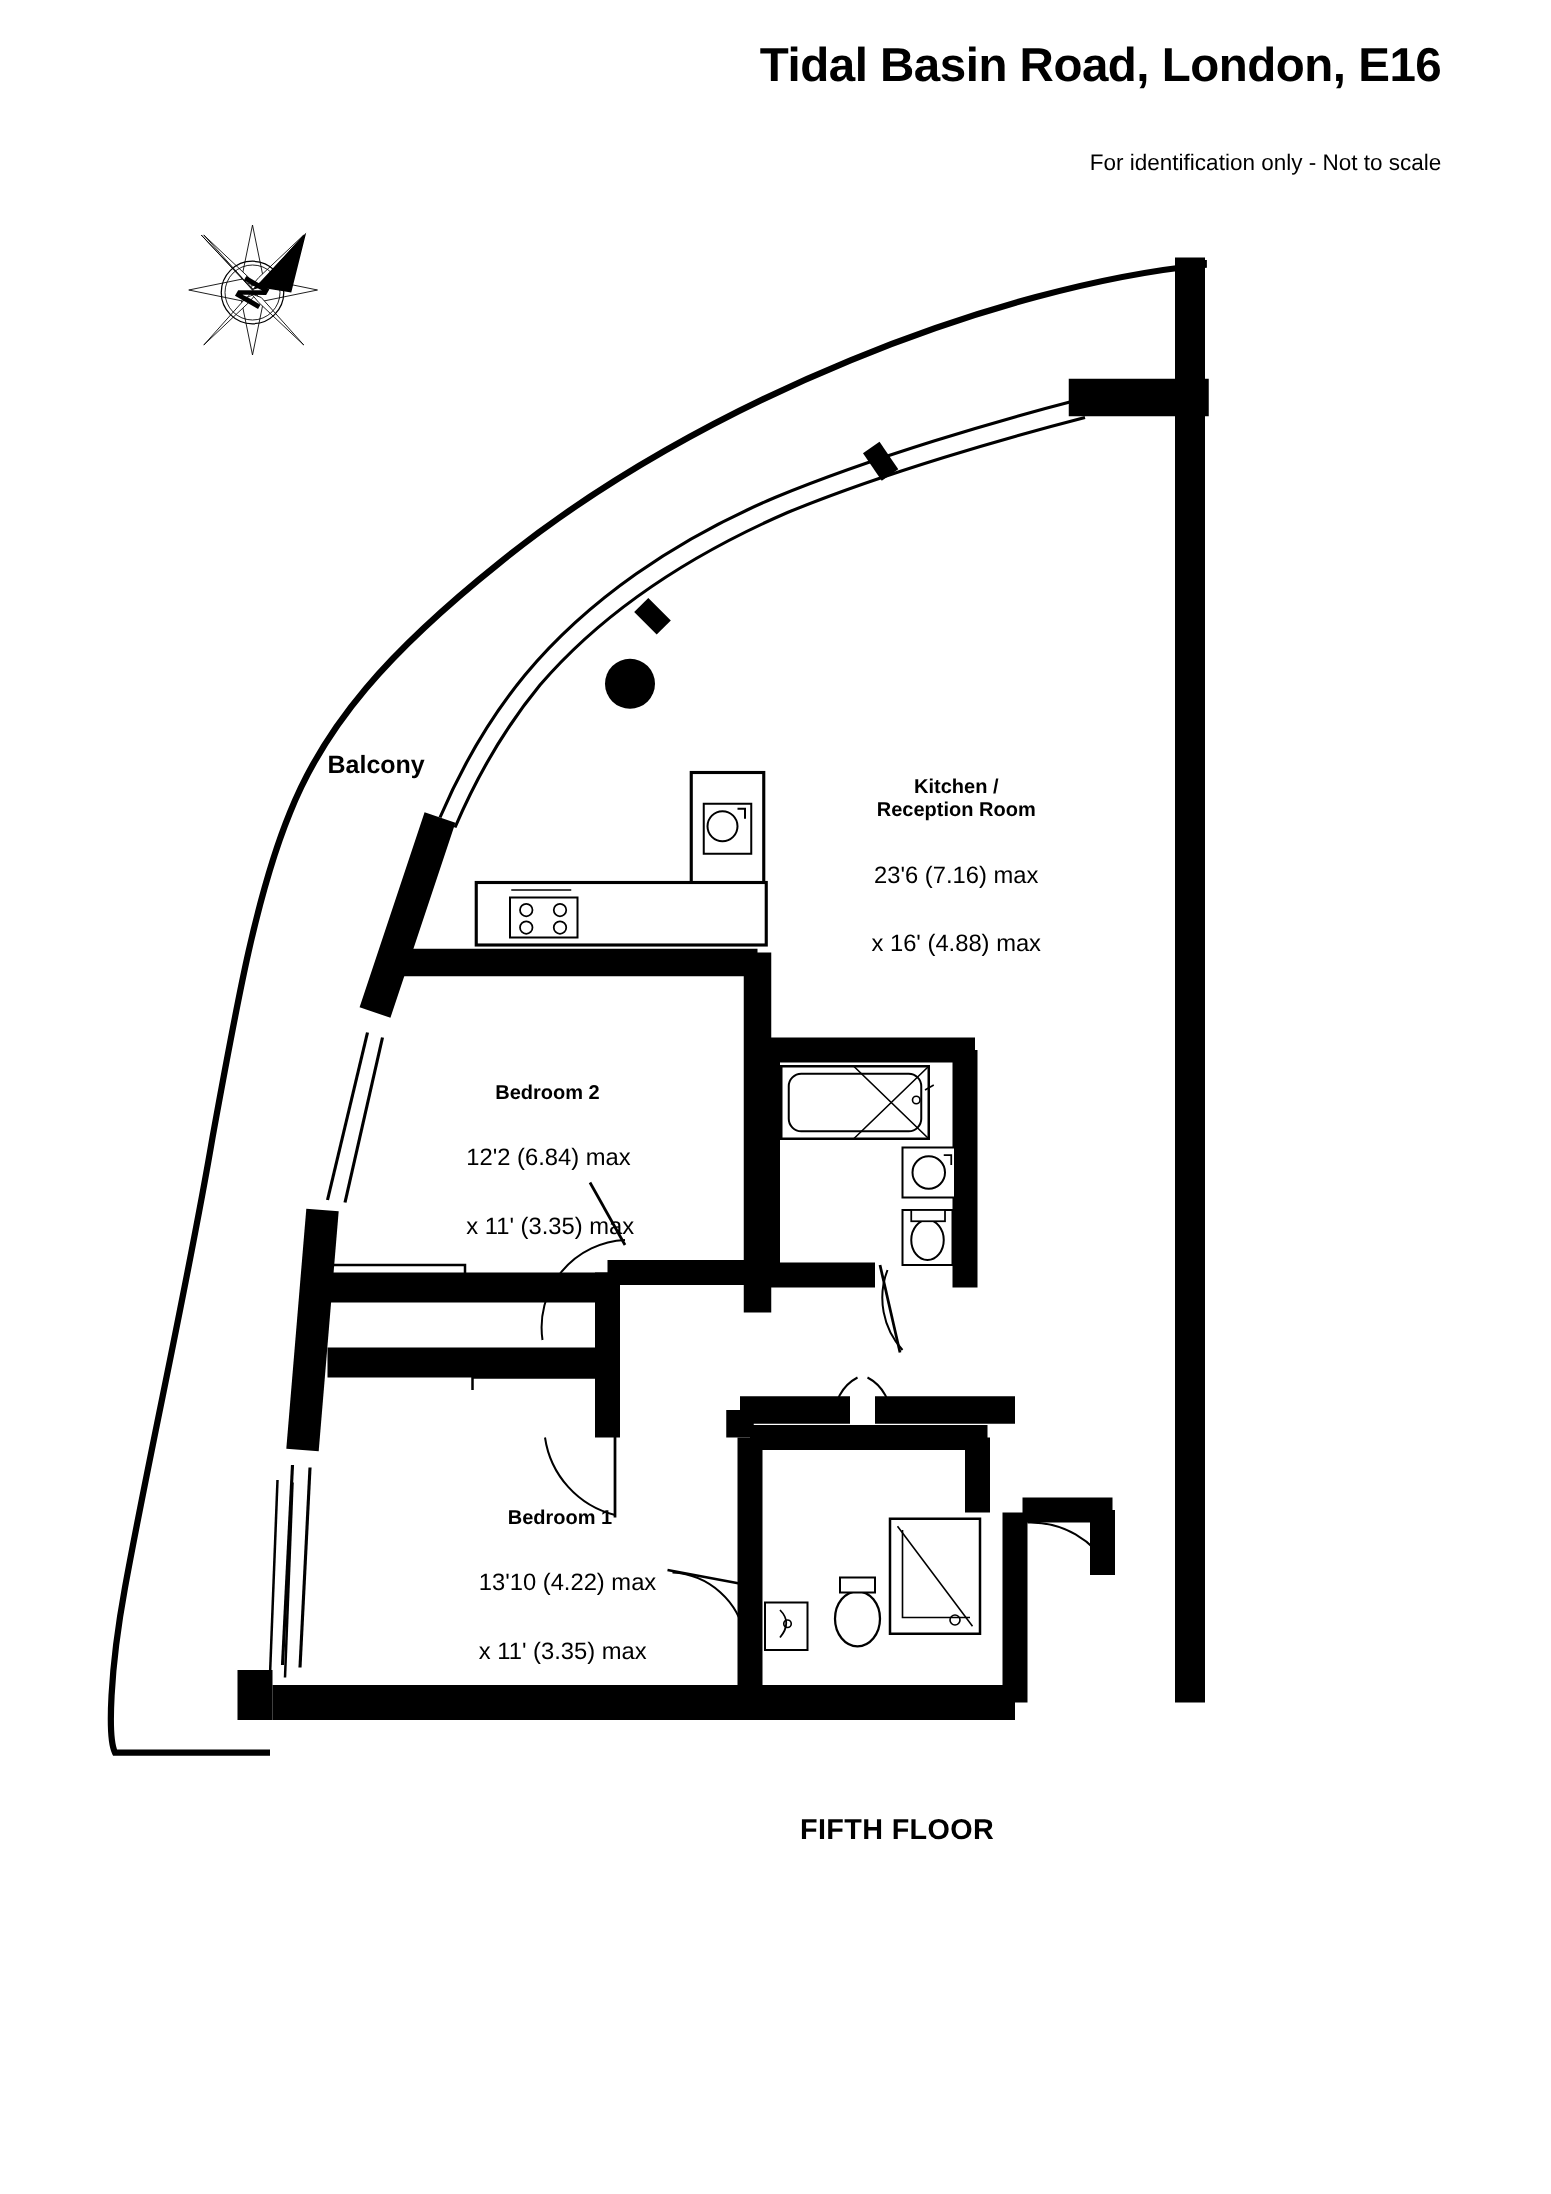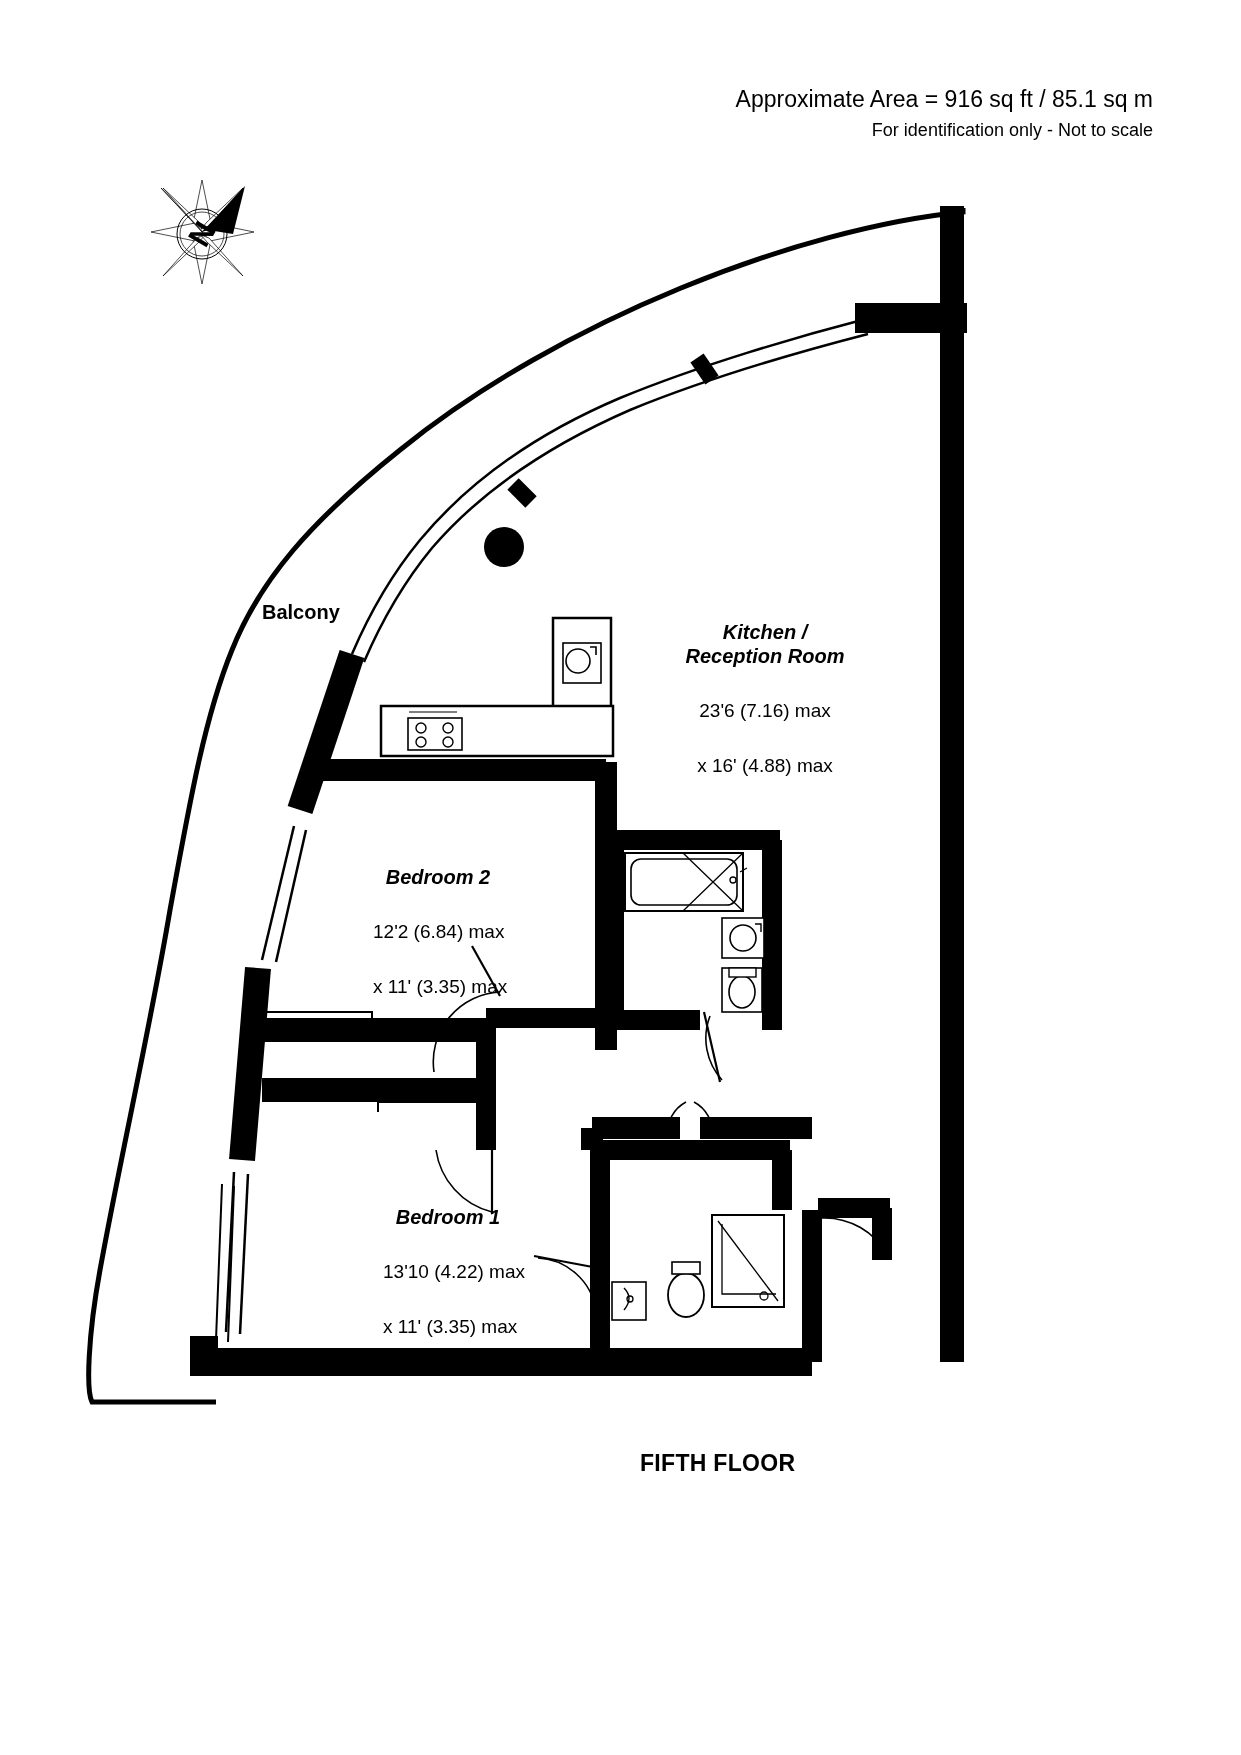--- a/index.html
+++ b/index.html
@@ -14,39 +14,39 @@
   #notice{position:absolute;right:88px;top:120px;font-size:18px;white-space:nowrap;}
 
   
   #compass{position:absolute;left:145px;top:172px;width:115px;height:120px;}
 
   
   #plan{position:absolute;left:0;top:150px;width:1241px;height:1330px;}
 
   
   .plabel{position:absolute;text-align:center;line-height:1.20;white-space:nowrap;}
-  .plabel .nm{font-size:20px;font-weight:bold;display:block;font-style:italic;}
+  .plabel .nm{font-size:16px;font-weight:bold;display:block;}
   .plabel .dm{font-size:19px;display:block;margin-top:32px;}
 
   #lbl-balcony{left:262px;top:600px;font-size:20px;font-weight:bold;}
   #lbl-kitchen{left:680px;top:620px;width:170px;}
   #lbl-bed2{left:373px;top:865px;width:130px;}
   #lbl-bed1{left:383px;top:1205px;width:130px;}
 
   #floorlabel{position:absolute;left:640px;top:1430px;font-size:23px;font-weight:bold;
               letter-spacing:0.3px;margin-top:20px;}
 
   
   #footer{position:absolute;left:0;top:1640px;width:1241px;height:115px;}
 </style>
 </head>
 <body>
 
 <div id="header">
-  <div id="area">Approximate Area = 916 sq ft / 85.1 sq m</div>
+  <div id="title">Tidal Basin Road, London, E16</div>
   <div id="notice">For identification only - Not to scale</div>
 </div>
 
 <div id="compass">
   <svg width="115" height="120" viewBox="0 0 115 120">
 
     <g fill="#ffffff" stroke="#000" stroke-width="0.7">
       <polygon points="57,8 66,52 57,60 48,52"></polygon>
       <polygon points="57,112 66,68 57,60 48,68"></polygon>
       <polygon points="6,60 50,51 58,60 50,69"></polygon>

